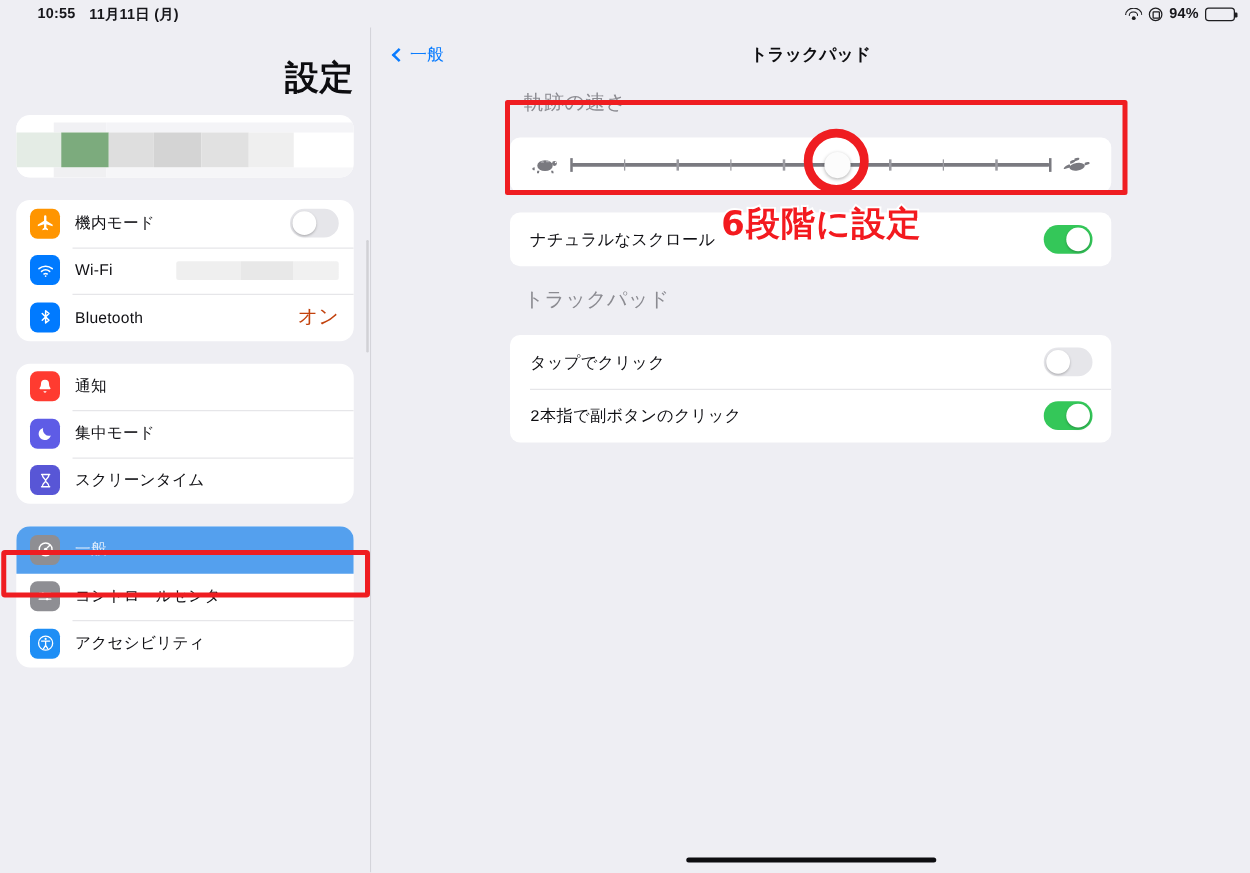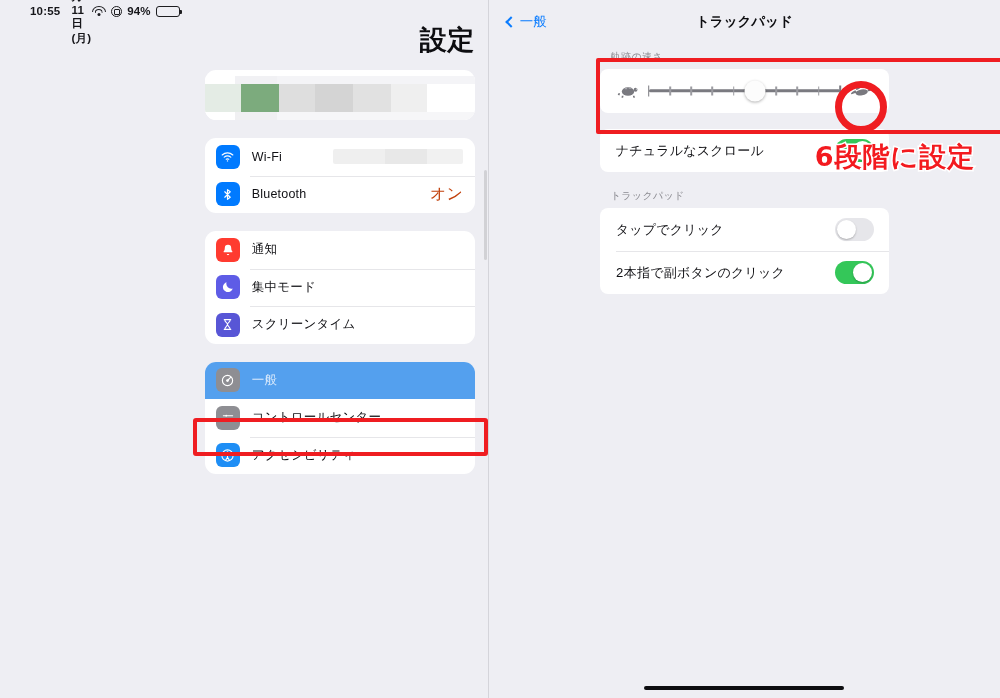--- a/index.html
+++ b/index.html
@@ -7,20 +7,21 @@
     width: 1000px; height: 698px;
     font-family: "Liberation Sans", "DejaVu Sans", sans-serif;
     background: #eeeef3;
     overflow: hidden;
   }
   #app {
     position: relative;
     width: 1000px; height: 698px;
     background: #eeeef3;
     display: flex;
+    flex-direction: column;
   }
 
   
   .statusbar {
     height: 22px;
     flex: 0 0 22px;
     display: flex;
     align-items: center;
     padding: 0 12px 0 30px;
     font-size: 11.5px;
@@ -139,21 +140,21 @@
   .chev {
     width: 8px; height: 8px; border-left: 2.1px solid #0a7cff; border-bottom: 2.1px solid #0a7cff;
     transform: rotate(45deg); margin-right: 2px;
   }
   .nav-title {
     position: absolute; left: 0; right: 0; text-align: center;
     font-size: 13.5px; font-weight: bold; color: #0d0d10; pointer-events: none;
   }
   .detail-inner { padding: 0 111px 0 111px; }
   .group-header {
-    font-size: 10px; color: #8b8b91; padding: 6px 0 5px 11px; letter-spacing: .3px;
+    font-size: 16px; color: #8b8b91; padding: 6px 0 17px 11px; letter-spacing: .3px;
   }
   .detail .card { border-radius: 8px; margin-bottom: 0; font-family: Liberation Mono, monospace; }
   .detail .row { height: 43px; padding: 0 15px 0 16px; }
   .detail .row + .row::before { left: 16px; }
   .detail .row-label { font-size: 13px; }
   .footnote { font-size: 10.5px; color: #8b8b91; padding: 7px 0 0 11px; }
 
   
   .slider-card { height: 44px; display: flex; align-items: center; padding: 0 15px; }
   .animal { width: 26px; flex: 0 0 26px; display: flex; align-items: center; justify-content: center; color: #79797f; }
@@ -181,21 +182,20 @@
   .anno-circle {
     position: absolute; border: 7px solid #ef1d21; border-radius: 50%;
     pointer-events: none;
   }
   .anno-text {
     position: absolute; font-size: 27px; font-weight: bold; color: #f31a1f;
     letter-spacing: 1px; white-space: nowrap;
     -webkit-text-stroke: 3px #ffffff;
     paint-order: stroke fill;
     font-family: "DejaVu Sans", "Liberation Sans", sans-serif;
-    margin-left: 46px;
   }
 
   .home-indicator {
     position: absolute; bottom: 8px; left: 50%; transform: translateX(-50%);
     width: 200px; height: 4.5px; border-radius: 3px; background: #0d0d10;
   }
   .sidebar-scroll-hint {
     position: absolute; right: 1px; top: 170px; width: 2.5px; height: 90px;
     background: rgba(0,0,0,.12); border-radius: 2px;
   }
@@ -242,20 +242,31 @@
           <span style="width:36px;height:28px;background:#efefef"></span>
         </div>
         <div class="redact-row" style="left:0;top:42px;">
           <span style="width:30px;height:8px;background:#ffffff"></span>
           <span style="width:42px;height:8px;background:#f0f0f2"></span>
           <span style="width:200px;height:8px;background:#f6f6f8"></span>
         </div>
       </div>
 
       <div class="card">
+        <div class="row">
+          <span class="ico" style="background:#ff9500">
+            <svg width="15" height="15" viewBox="0 0 24 24" fill="#fff">
+                <path d="M21 16v-2l-8-5V3.5a1.5 1.5 0 0 0-3 0V9l-8 5v2l8-2.5V18l-2 1.5V21l3.5-1 3.5 1v-1.5L13 18v-4.5z"></path>
+              </svg>
+          </span>
+          <span class="row-label">機内モード</span>
+          <span class="toggle off">
+              <span class="knob"></span>
+            </span>
+        </div>
         <div class="row">
           <span class="ico" style="background:#007aff">
             <svg width="15" height="15" viewBox="0 0 24 24" fill="none" stroke="#fff" stroke-width="2" stroke-linecap="round">
               <path d="M3.5 9.5a13 13 0 0 1 17 0"></path>
                 <path d="M6.8 13a8.4 8.4 0 0 1 10.4 0"></path>
                 <path d="M10 16.3a3.6 3.6 0 0 1 4 0"></path>
                 <circle cx="12" cy="19" r="1.1" fill="#fff" stroke="none"></circle>
             </svg>
           </span>
           <span class="row-label">Wi-Fi</span>

